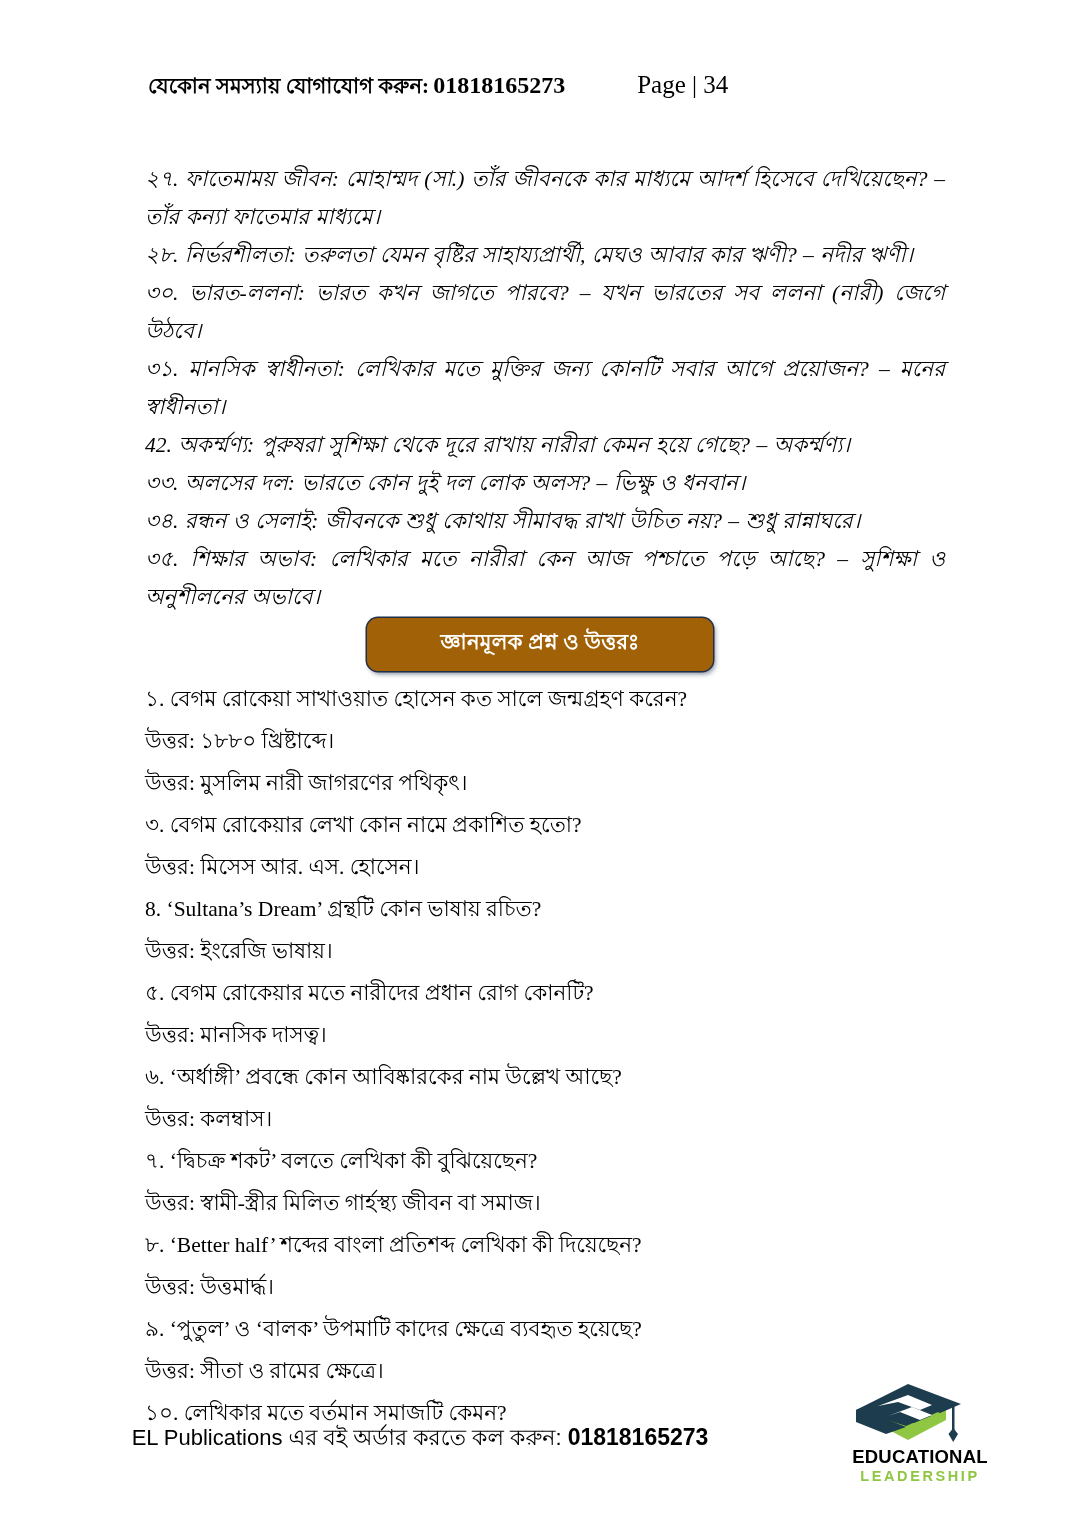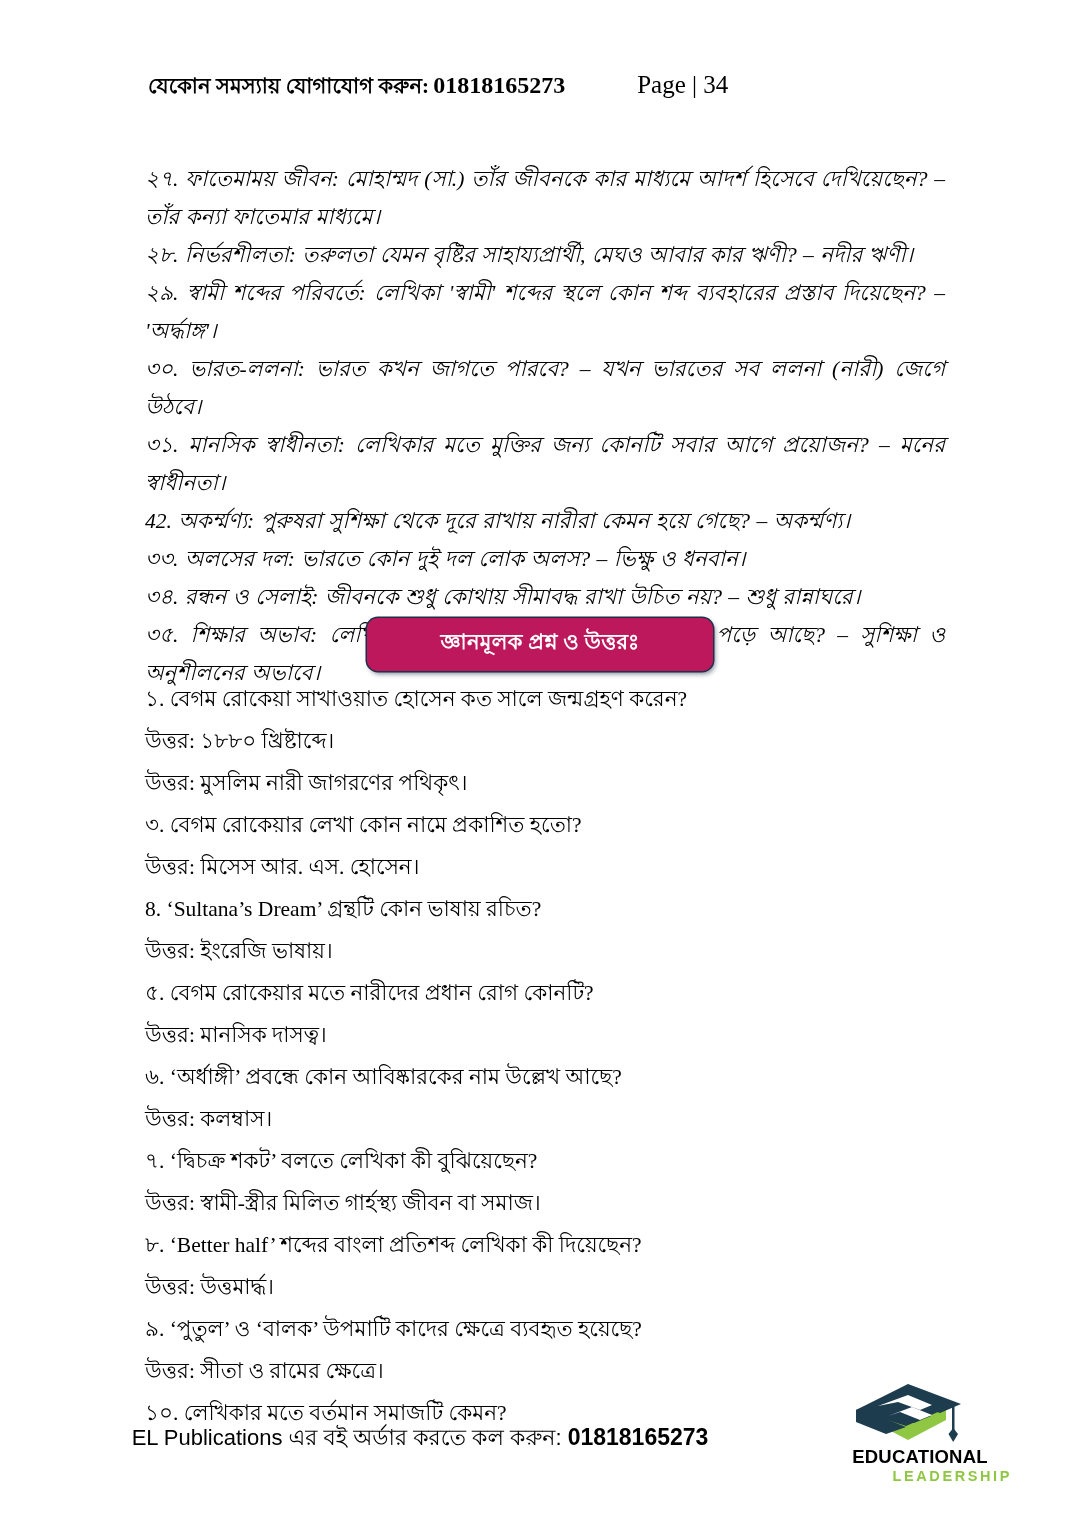--- a/index.html
+++ b/index.html
@@ -75,21 +75,21 @@
   
   .banner-wrap {
     position: absolute;
     top: 618px;
     left: 0;
     width: 1080px;
     display: flex;
     justify-content: center;
   }
   .banner {
-    background: #be185d;
+    background: #a16207;
     color: #ffffff;
     border-radius: 11px;
     padding: 8px 42px 10px 42px;
     min-width: 262px;
     text-align: center;
     font-size: 21px;
     font-weight: bold;
     box-shadow: 0 0 0 1.5px #20304a, 2px 3px 5px rgba(25,40,70,0.55);
     letter-spacing: 0.3px;
   }
@@ -154,24 +154,24 @@
     width: 160px;
     text-align: center;
     font-family: "Liberation Sans", "DejaVu Sans", sans-serif;
     font-size: 18.5px;
     font-weight: bold;
     color: #000000;
     letter-spacing: 0.2px;
   }
   .logo-sub {
     position: absolute;
-    left: 12px;
+    left: 0;
     top: 86px;
     width: 160px;
-    text-align: right;
+    text-align: center;
     font-family: "Liberation Sans", "DejaVu Sans", sans-serif;
     font-size: 14.5px;
     font-weight: bold;
     color: #8fc642;
     letter-spacing: 2.6px;
   }
 </style>
 </head>
 <body>
 
@@ -179,21 +179,20 @@
 
   <div class="page-header">
     <span class="header-contact">যেকোন সমস্যায় যোগাযোগ করুন:</span>
     <span class="header-phone">01818165273</span>
     <span class="header-page">Page | 34</span>
   </div>
 
   <div class="qa-block">
     <p class="qa-line">২৭. ফাতেমাময় জীবন: মোহাম্মদ (সা.) তাঁর জীবনকে কার মাধ্যমে আদর্শ হিসেবে দেখিয়েছেন? – তাঁর কন্যা ফাতেমার মাধ্যমে।</p>
     <p class="qa-line">২৮. নির্ভরশীলতা: তরুলতা যেমন বৃষ্টির সাহায্যপ্রার্থী, মেঘও আবার কার ঋণী? – নদীর ঋণী।</p>
-    <p class="qa-line">২৯. স্বামী শব্দের পরিবর্তে: লেখিকা 'স্বামী' শব্দের স্থলে কোন শব্দ ব্যবহারের প্রস্তাব দিয়েছেন? – 'অর্দ্ধাঙ্গ'।</p>
     <p class="qa-line">৩০. ভারত-ললনা: ভারত কখন জাগতে পারবে? – যখন ভারতের সব ললনা (নারী) জেগে উঠবে।</p>
     <p class="qa-line">৩১. মানসিক স্বাধীনতা: লেখিকার মতে মুক্তির জন্য কোনটি সবার আগে প্রয়োজন? – মনের স্বাধীনতা।</p>
     <p class="qa-line">42. অকর্ম্মণ্য: পুরুষরা সুশিক্ষা থেকে দূরে রাখায় নারীরা কেমন হয়ে গেছে? – অকর্ম্মণ্য।</p>
     <p class="qa-line">৩৩. অলসের দল: ভারতে কোন দুই দল লোক অলস? – ভিক্ষু ও ধনবান।</p>
     <p class="qa-line">৩৪. রন্ধন ও সেলাই: জীবনকে শুধু কোথায় সীমাবদ্ধ রাখা উচিত নয়? – শুধু রান্নাঘরে।</p>
     <p class="qa-line">৩৫. শিক্ষার অভাব: লেখিকার মতে নারীরা কেন আজ পশ্চাতে পড়ে আছে? – সুশিক্ষা ও অনুশীলনের অভাবে।</p>
   </div>
 
   <div class="banner-wrap">
     <div class="banner">জ্ঞানমূলক প্রশ্ন ও উত্তরঃ</div>

